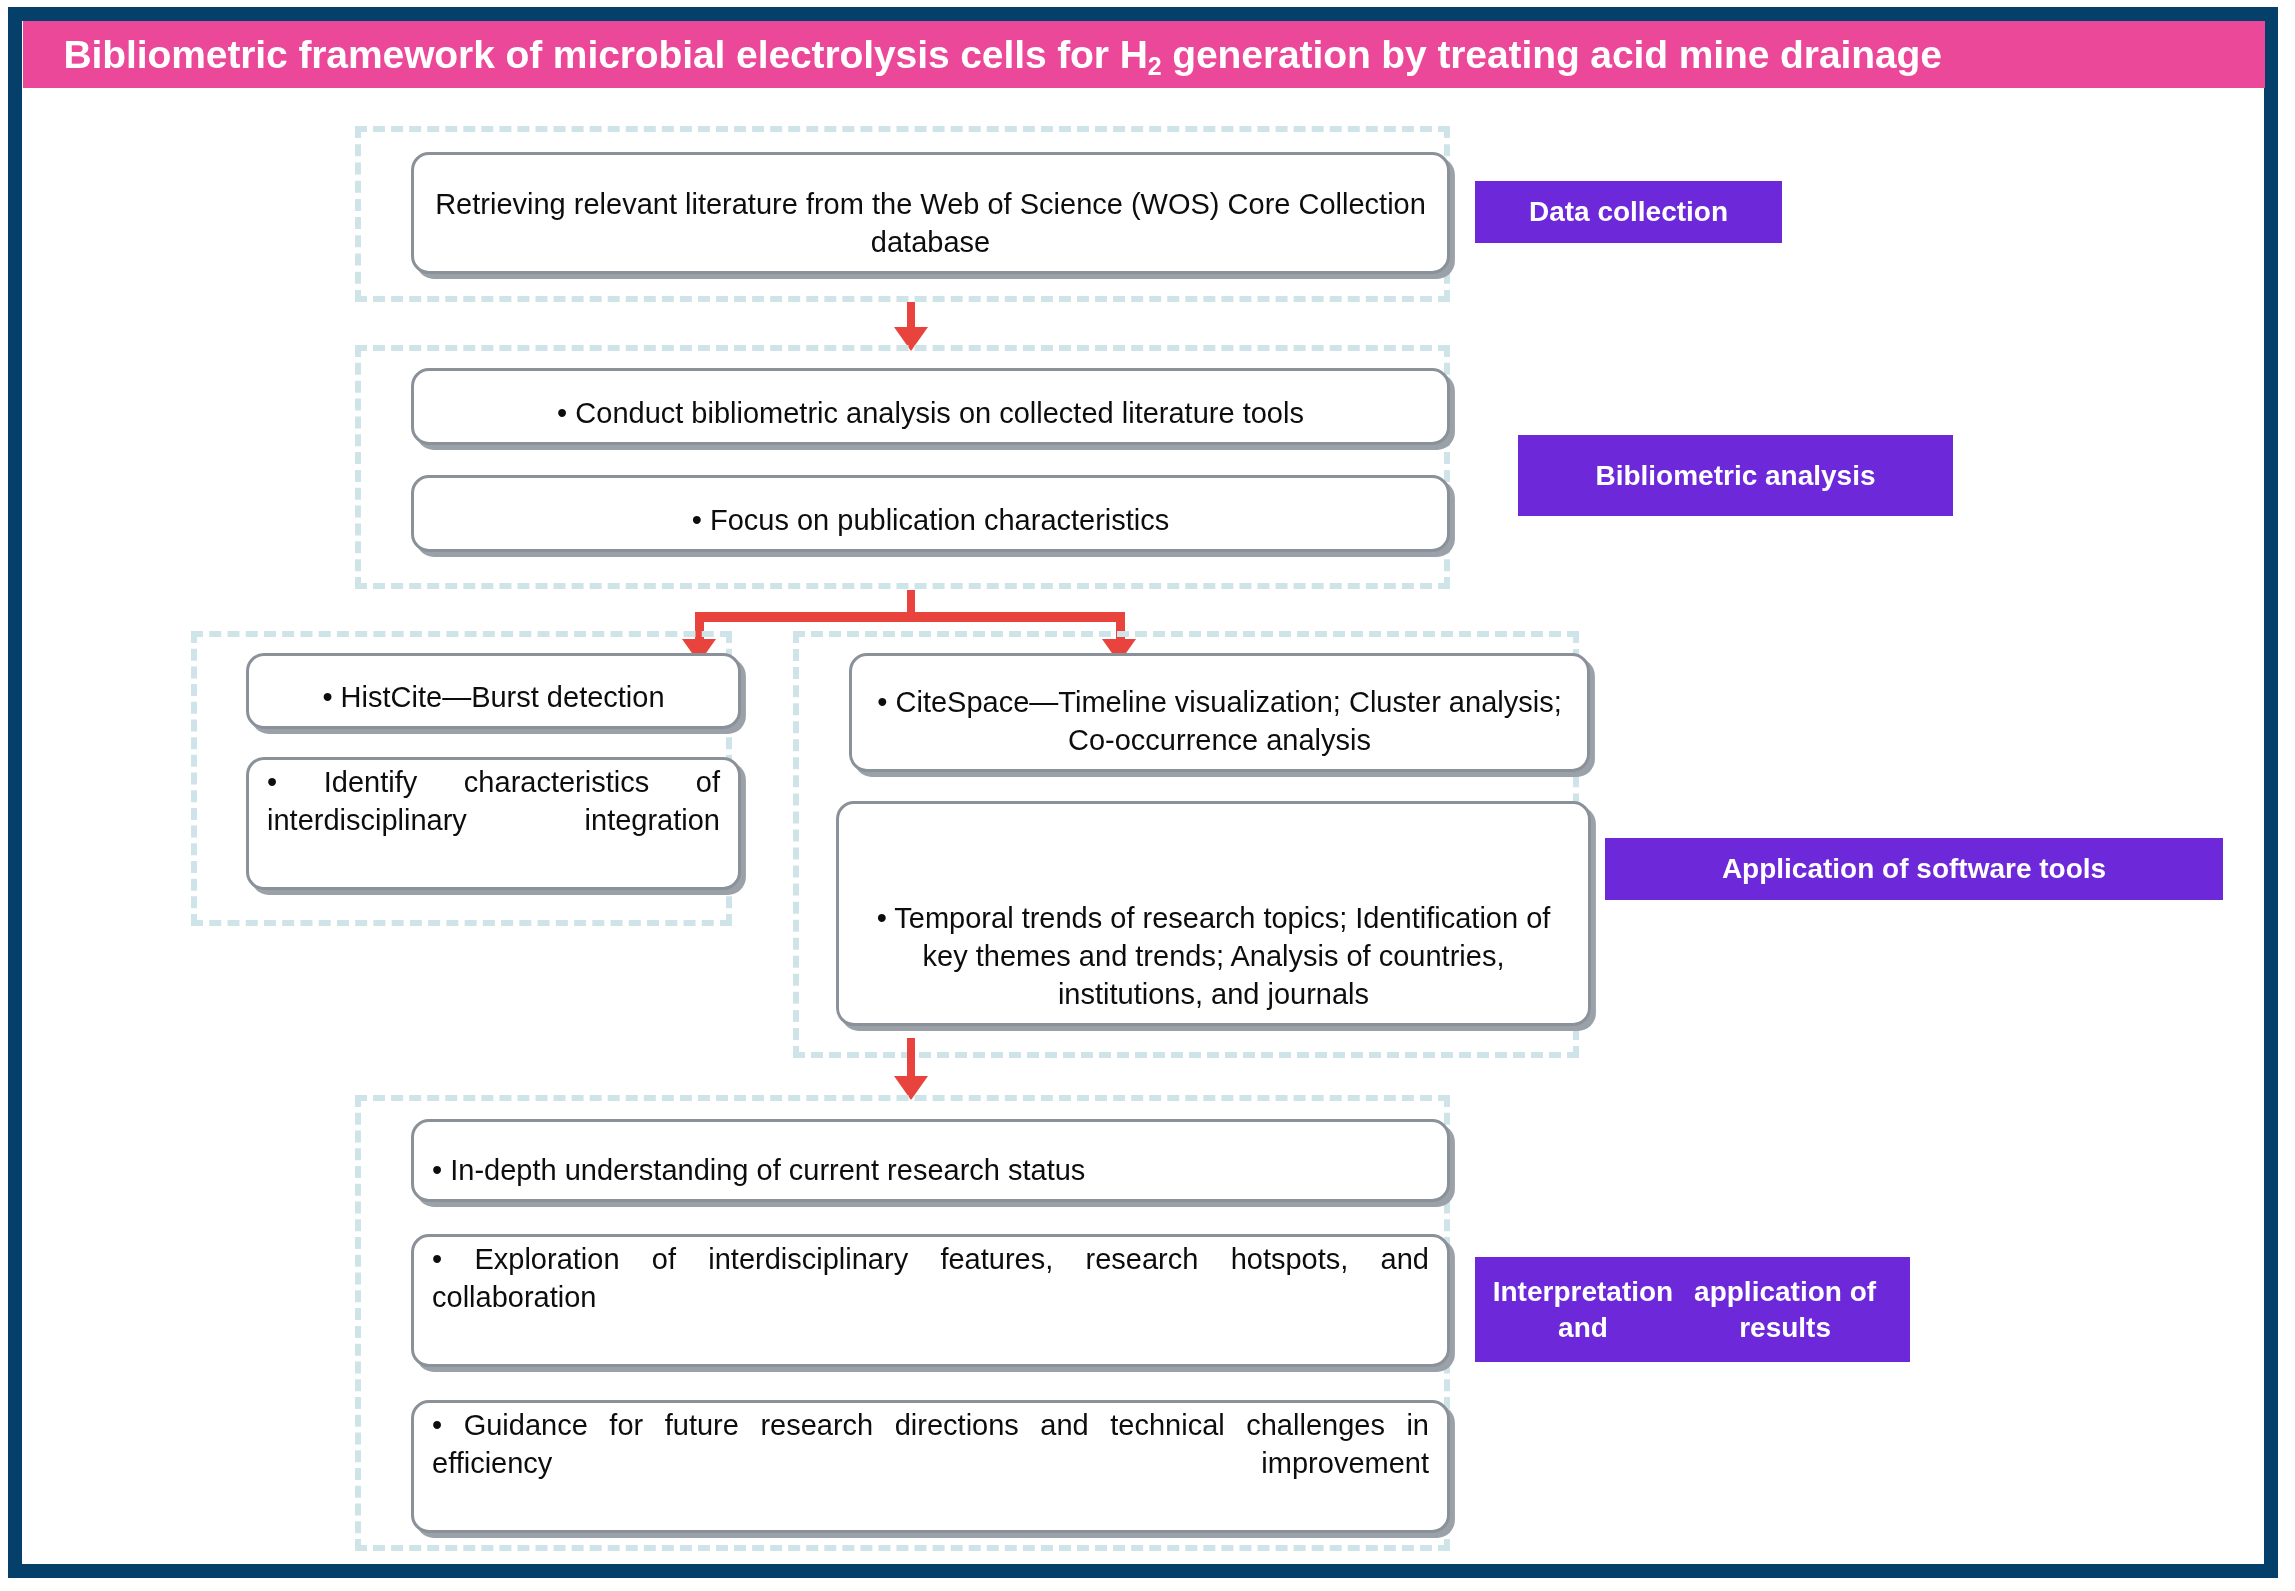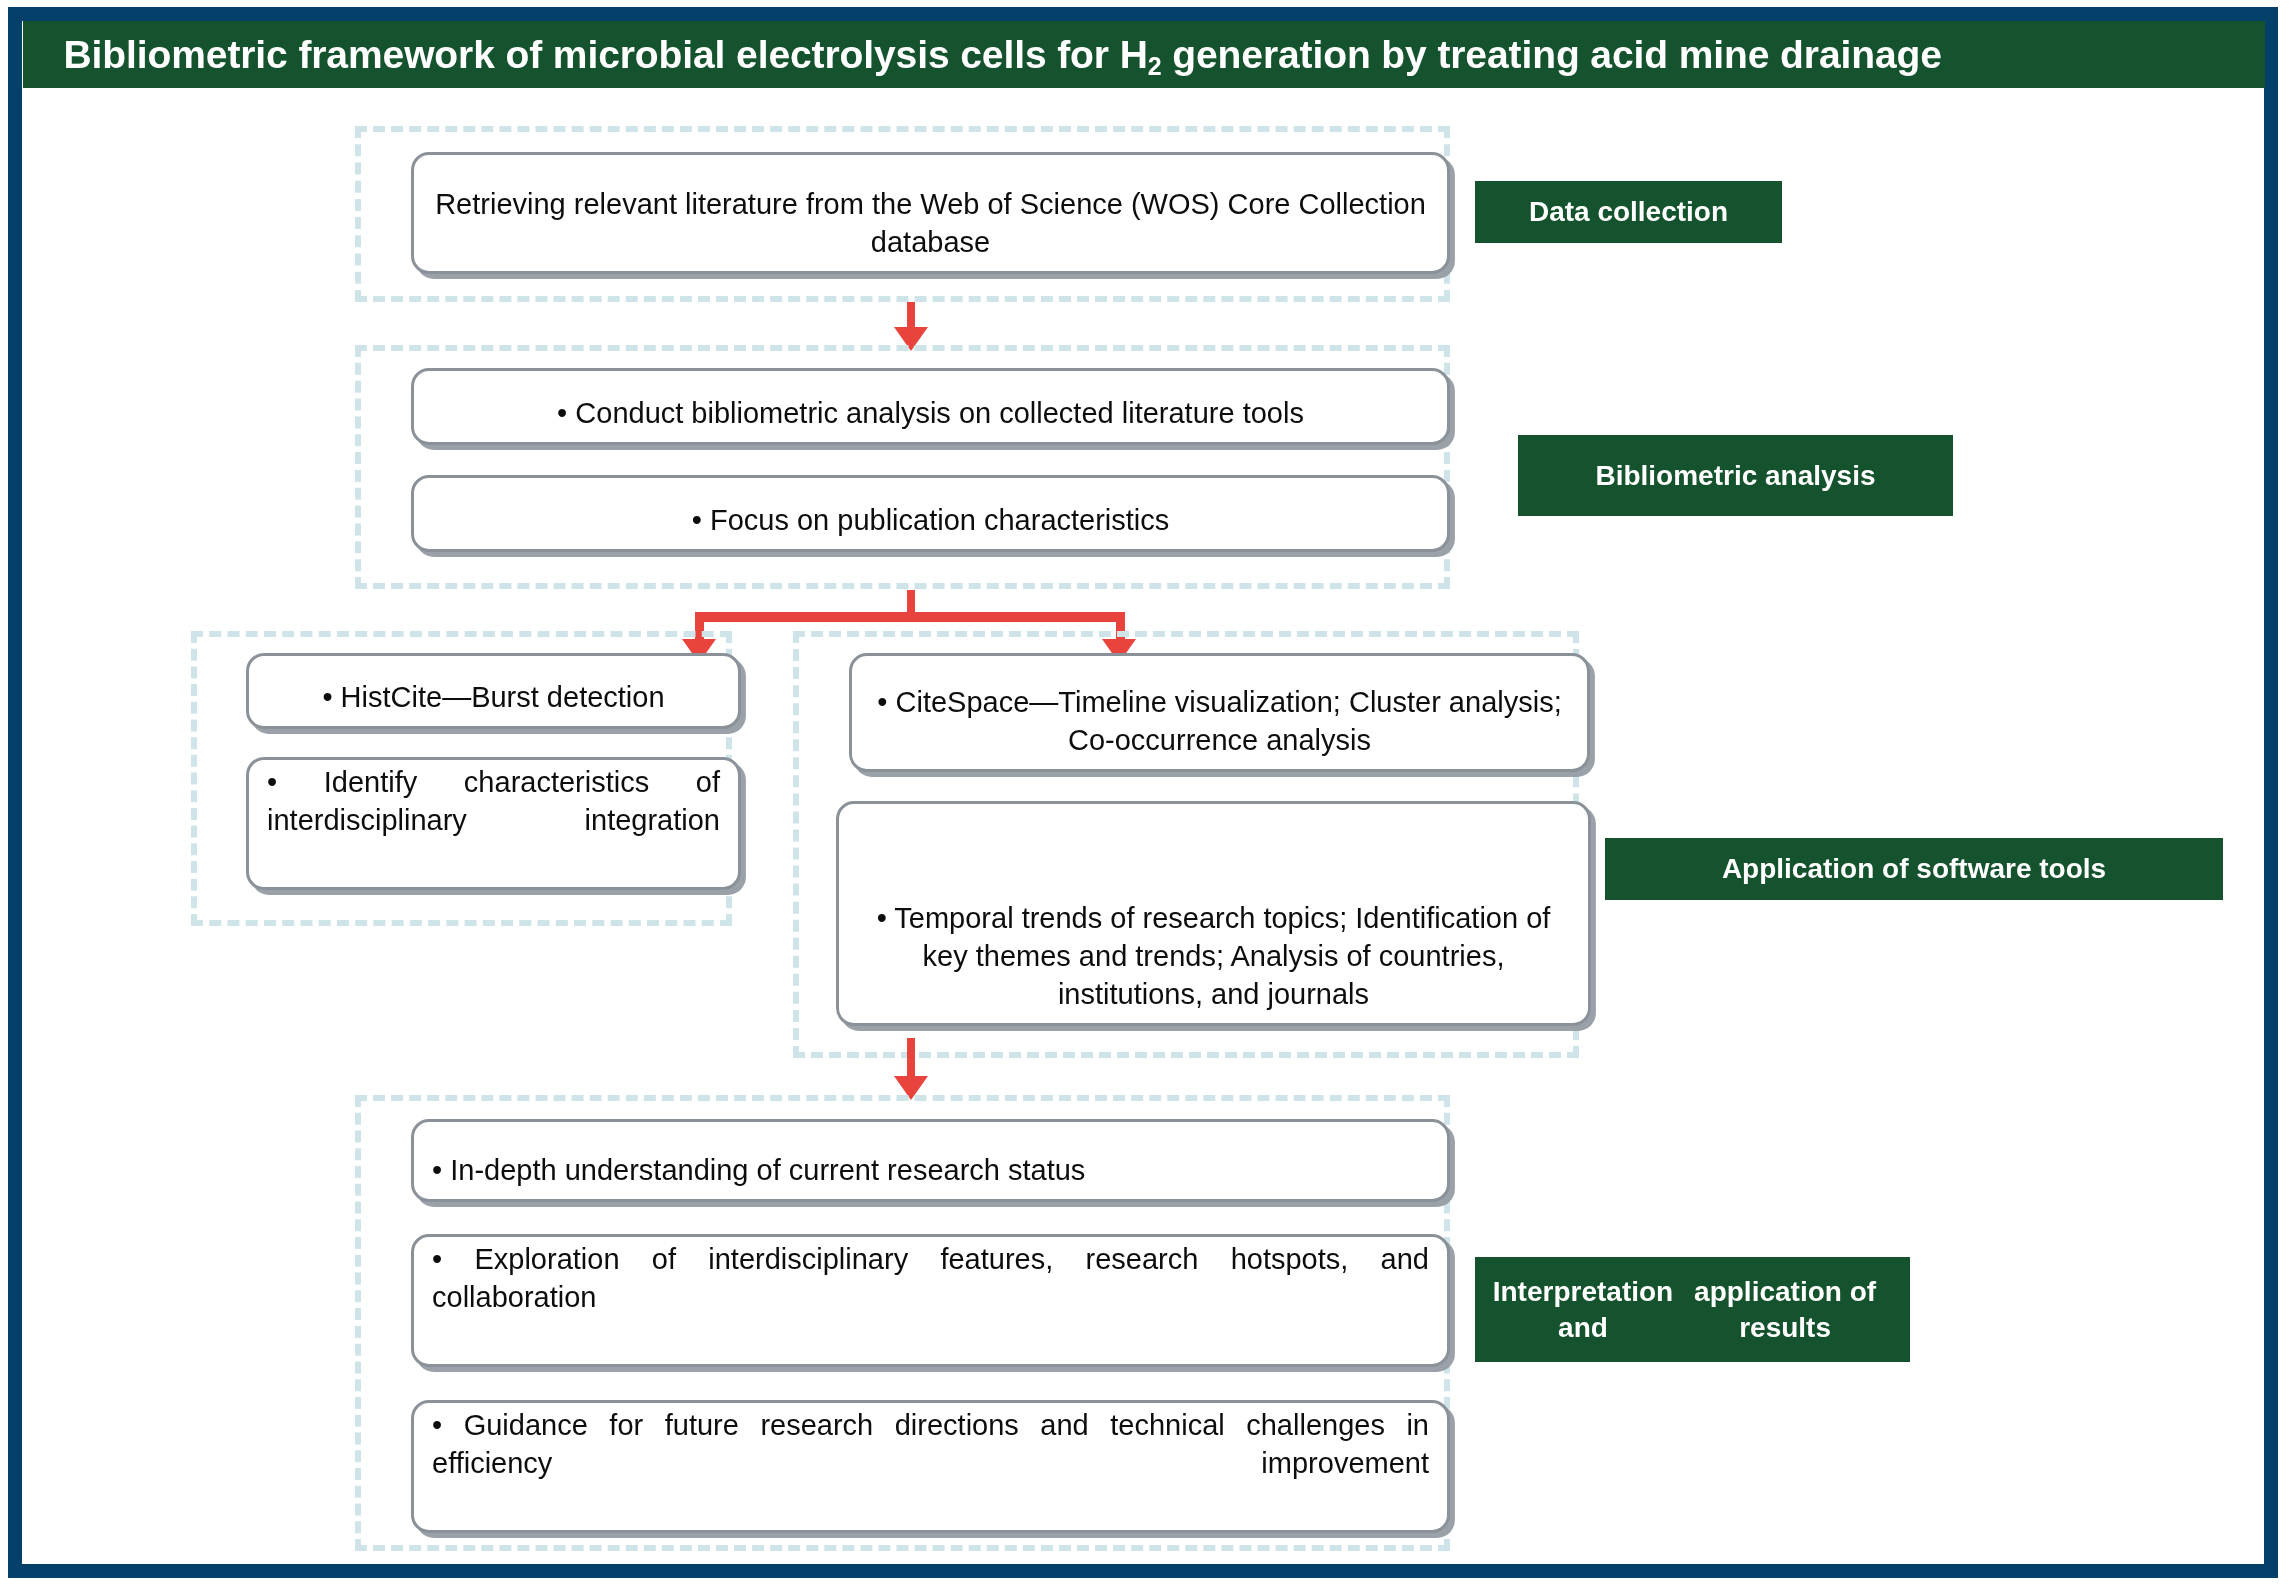--- a/index.html
+++ b/index.html
@@ -17,21 +17,21 @@
     border:14px solid #05406a;
     box-sizing:border-box;
     background:#ffffff;
   }
 
   
   .banner{
     position:absolute;
     left:22.5px;top:21px;
     width:2242px;height:67px;
-    background:#14532d;
+    background:#ec4899;
     display:flex;align-items:center;
     box-sizing:border-box;
     padding-left:41px;
   }
   .banner-title{
     color:#ffffff;
     font-size:39px;
     font-weight:bold;
     letter-spacing:-0.1px;
     white-space:nowrap;
@@ -69,21 +69,21 @@
     line-height:1.30;
     width:100%;
   }
   .t-center{text-align:center;}
   .t-just{text-align:justify;text-justify:inter-word;}
   .t-just::after{content:"";display:inline-block;width:100%;}
 
   
   .badge{
     position:absolute;
-    background:#14532d;
+    background:#6d28d9;
     color:#ffffff;
     font-size:28px;
     font-weight:bold;
     display:flex;
     align-items:center;
     justify-content:center;
     text-align:center;
     line-height:1.26;
     box-sizing:border-box;
     padding:7px 15.4px;

